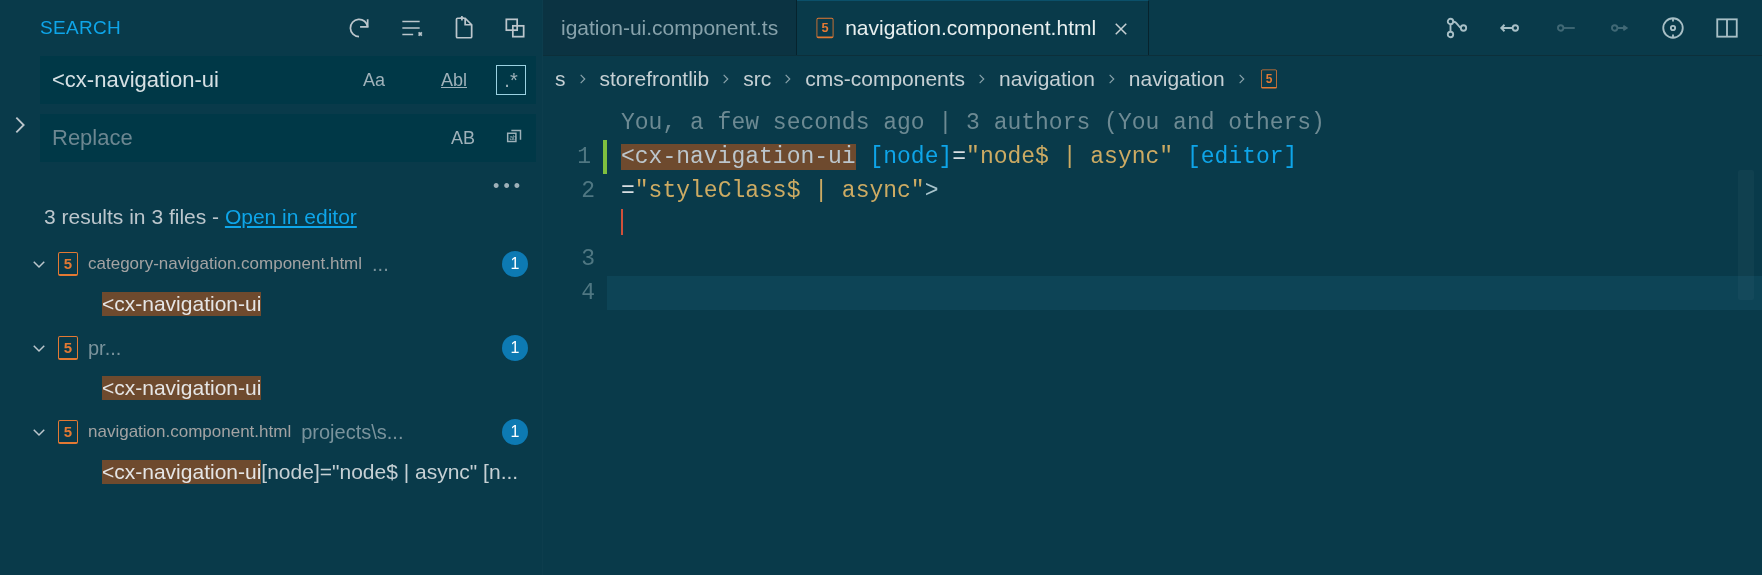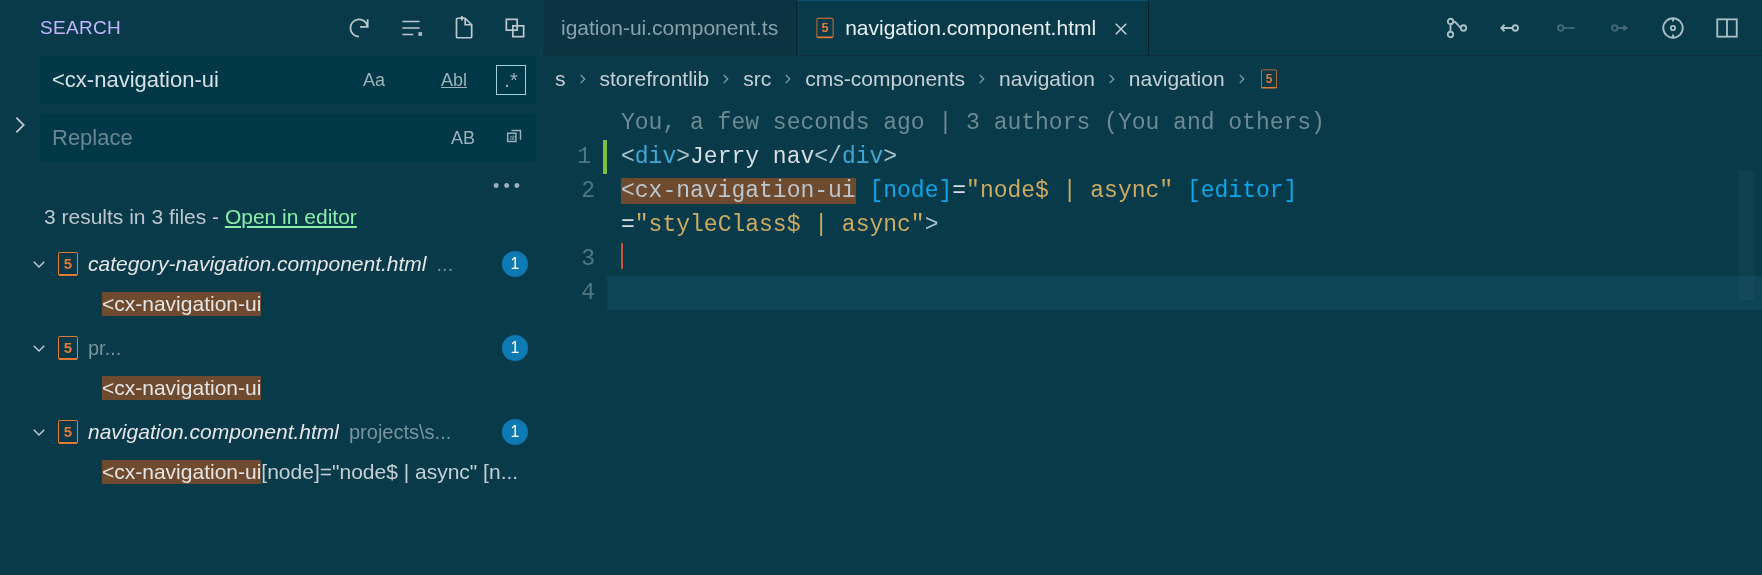--- a/index.html
+++ b/index.html
@@ -21,21 +21,21 @@
     display: flex;
     flex-direction: column;
     border-right: 1px solid rgba(255,255,255,0.02);
   }
   .search-hdr {
     display: flex;
     align-items: center;
     height: 56px;
     padding: 0 14px 0 40px;
   }
-  .search-hdr .title { font-size: 19px; letter-spacing: .3px; color:#c4b5fd; }
+  .search-hdr .title { font-size: 19px; letter-spacing: .3px; color:#0ea5e9; }
   .hdr-actions { margin-left:auto; display:flex; gap:26px; align-items:center; }
   .hdr-actions .icon, .icon { width:26px; height:26px; color:#bcc6cc; cursor:pointer; }
   .hdr-actions svg { width:100%; height:100%; fill:none; stroke:currentColor; stroke-width:1.6; }
 
   .toggle-row { display:flex; align-items:flex-start; }
   .toggle-col { width:40px; display:flex; justify-content:center; padding-top:58px; }
   .chevron { width:22px; height:22px; stroke:#bcc6cc; fill:none; stroke-width:2; cursor:pointer;}
   .inputs-col { flex:1; padding-right:6px; }
 
   .input-box {
@@ -65,27 +65,27 @@
     font-size:20px;
   }
   
   .mod.box.active { border-color:#9bd2e2; }
   .mod.underline { text-decoration: underline; margin-left: 27px; }
 
   .dots-row { display:flex; justify-content:flex-end; padding:4px 18px 6px 0;}
   .dots-row span { letter-spacing:4px; font-size:18px; color:#9eb1b9; cursor:pointer;}
 
   .summary { padding:2px 0 14px 44px; font-size:21px;}
-  .summary a { color:#86efac; text-decoration: underline; cursor:pointer; }
+  .summary a { color:#0ea5e9; text-decoration: underline; cursor:pointer; }
 
   .result-group { padding-left:30px; margin-bottom:4px; }
   .group-row { display:flex; align-items:center; height:42px; gap:10px; cursor:pointer; }
   .tw { width:18px; height:18px; stroke:#bcc6cc; fill:none; stroke-width:2;}
   .file-ico { width:20px; height:24px; display:flex; align-items:center; justify-content:center; color:#e37933; font-weight:bold; font-size:15px; border:1px solid #e37933; border-bottom-width:2px; border-radius:2px;}
-  .fname { font-size:21px; color:#e5e5e5; flex:0 1 auto; white-space:nowrap; overflow:hidden; text-overflow:ellipsis;font-style:italic;}
+  .fname { font-size:17px; color:#a3a3a3; flex:0 1 auto; white-space:nowrap; overflow:hidden; text-overflow:ellipsis;}
   .fpath { font-size:20px; color:#7a939c; flex:0 1 auto; white-space:nowrap; overflow:hidden; text-overflow:ellipsis;}
   .badge { margin-left:auto; margin-right:14px; background:#0d7ab3; color:#fff; width:26px; height:26px; border-radius:50%; display:flex; align-items:center; justify-content:center; font-size:16px;}
   .match-row { padding-left:72px; height:38px; display:flex; align-items:center; font-size:21px; color:#c6d0d4; white-space:nowrap; overflow:hidden; text-overflow:ellipsis; cursor:pointer;}
   .match-row .hl { background:#6e4a2e; color:#e5e5e5; }
   .match-row.long { max-width:520px; overflow:hidden; text-overflow:ellipsis;}
 
   
   .main { flex:1; display:flex; flex-direction:column; overflow:hidden;}
   .tabbar { display:flex; align-items:stretch; height:56px; border-bottom:1px solid #0c2f3a;}
   .tab {
@@ -342,21 +342,20 @@
       <div>2</div>
       <div>&nbsp;</div>
       <div>3</div>
       <div>4</div>
     </div>
     <div class="code">
       <div class="curlinebg" style="top:calc(4px + 34px*5);"></div>
 
       <div class="ann">You, a few seconds ago | 3 authors (You and others)</div>
 
-      <div class="codeline"><span class="pun">&lt;</span><span class="tagc">div</span><span class="pun">&gt;</span><span class="txt">Jerry nav</span><span class="pun">&lt;/</span><span class="tagc">div</span><span class="pun">&gt;</span></div>
 
       <div class="codeline"><span class="hl2">&lt;cx-navigation-ui</span><span class="attr"> [node]</span><span class="op">=</span><span class="str">"node$ | async"</span><span class="attr"> [editor]</span></div>
       <div class="codeline"><span class="op">=</span><span class="str">"styleClass$ | async"</span><span class="pun">&gt;</span></div>
 
 
       <div class="codeline"><span class="cursor"></span></div>
     </div>
     <div class="minimap"></div>
   </div>
 </div>

